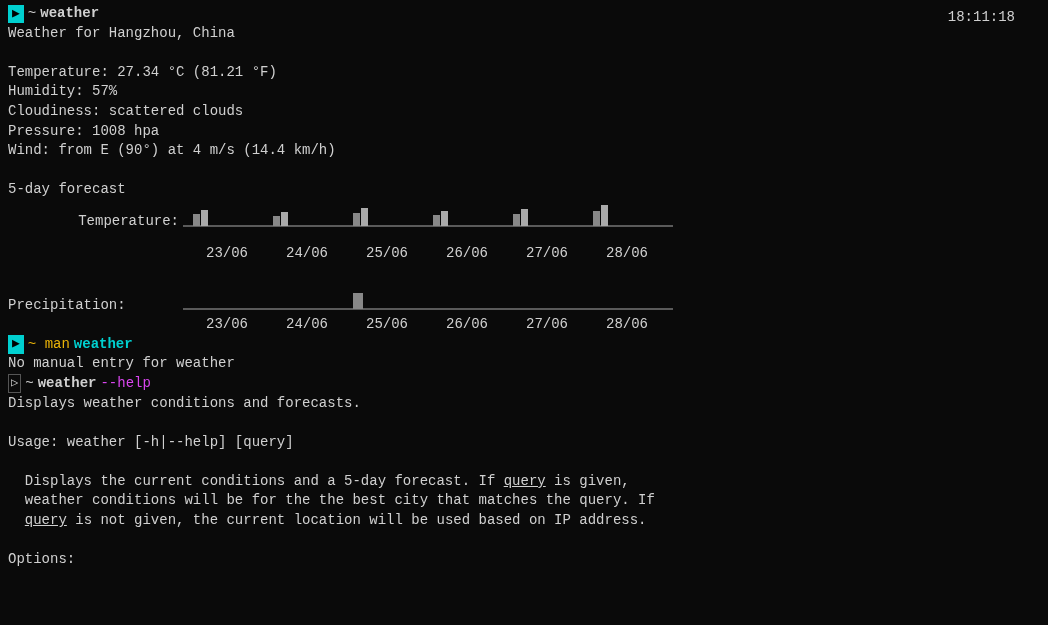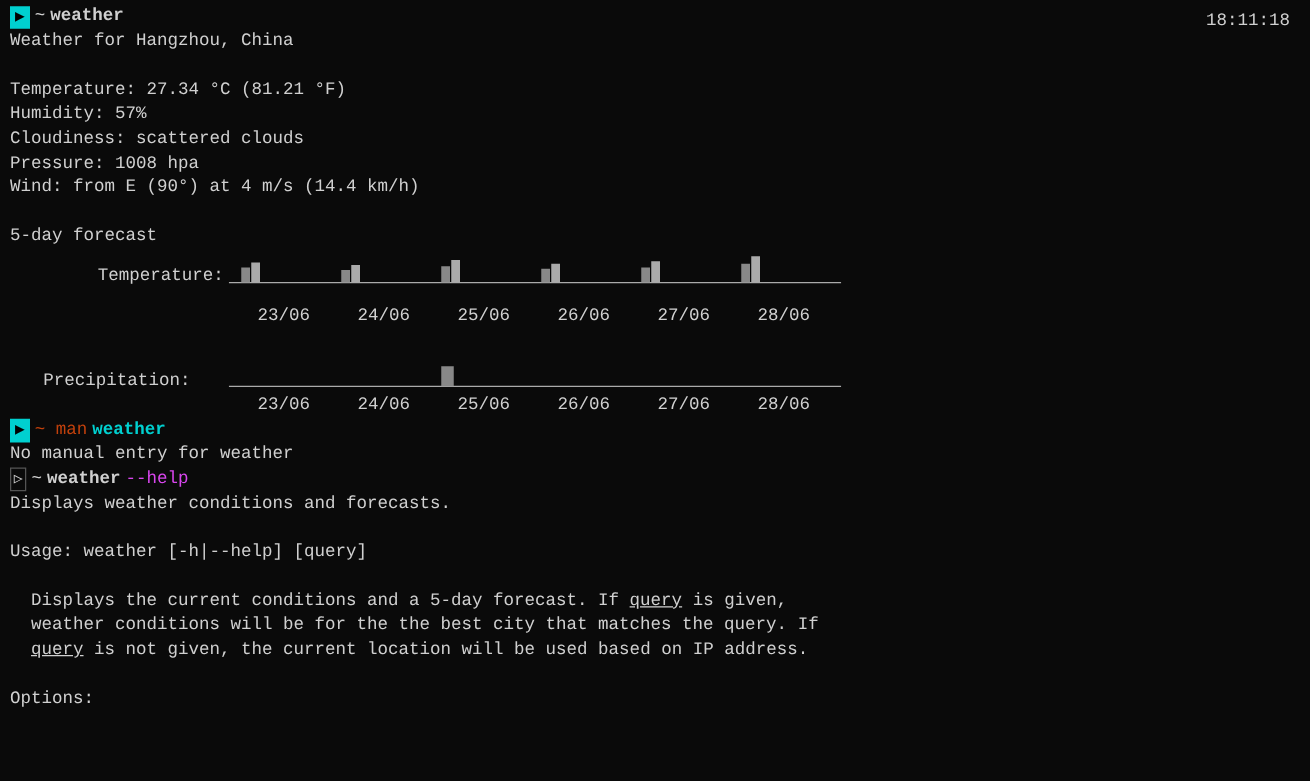--- a/index.html
+++ b/index.html
@@ -43,21 +43,21 @@
     }
     .cmd-bold {
       font-weight: bold;
     }
     .underline {
       text-decoration: underline;
     }
     .time {
       color: #d0d0d0;
       position: absolute;
-      right: 8px;
+      right: 25px;
       top: 4px;
     }
     
     .chart-svg {
       display: block;
     }
     .blank-line { height: 1.4em; }
   </style>
 </head>
 <body>
@@ -113,41 +113,41 @@
     <span style="display:inline-block;width:80px;text-align:center;">24/06</span>
     <span style="display:inline-block;width:80px;text-align:center;">25/06</span>
     <span style="display:inline-block;width:80px;text-align:center;">26/06</span>
     <span style="display:inline-block;width:80px;text-align:center;">27/06</span>
     <span style="display:inline-block;width:80px;text-align:center;">28/06</span>
   </div>
 
   <div class="blank-line"></div>
 
   <div style="display:flex; align-items:flex-end;">
-    <span style="display:inline-block; width:175px; text-align:center; padding-right:4px;">Precipitation:</span>
+    <span style="display:inline-block; width:175px; text-align:left; padding-right:4px;">Precipitation:</span>
     <svg width="490" height="32" class="chart-svg">
 
       <line x1="0" y1="26" x2="490" y2="26" stroke="#aaa" stroke-width="1"></line>
 
       <rect x="170" y="10" width="10" height="16" fill="#888"></rect>
     </svg>
   </div>
 
   <div style="display:flex; margin-left:179px;">
     <span style="display:inline-block;width:80px;text-align:center;">23/06</span>
     <span style="display:inline-block;width:80px;text-align:center;">24/06</span>
     <span style="display:inline-block;width:80px;text-align:center;">25/06</span>
     <span style="display:inline-block;width:80px;text-align:center;">26/06</span>
     <span style="display:inline-block;width:80px;text-align:center;">27/06</span>
     <span style="display:inline-block;width:80px;text-align:center;">28/06</span>
   </div>
 
   <div class="prompt-line">
     <span class="prompt-box" style="background:#00d0d0;color:#000;padding:0 4px;font-weight:bold;">▶</span>
-    <span style="color:#c2410c;"> ~ man </span>
+    <span style="color:#eab308;"> ~ man </span>
       <span class="cmd-weather-cyan cmd-bold">weather</span>
   </div>
   <div>No manual entry for weather</div>
 
   <div class="prompt-line">
     <span style="color:#d0d0d0;border:1px solid #555;padding:0 2px;font-size:12px;">▷</span>
     <span style="color:#d0d0d0;"> ~ </span>
       <span class="cmd-bold">weather</span>
       <span style="color:#d946ef;"> --help</span>
   </div>

